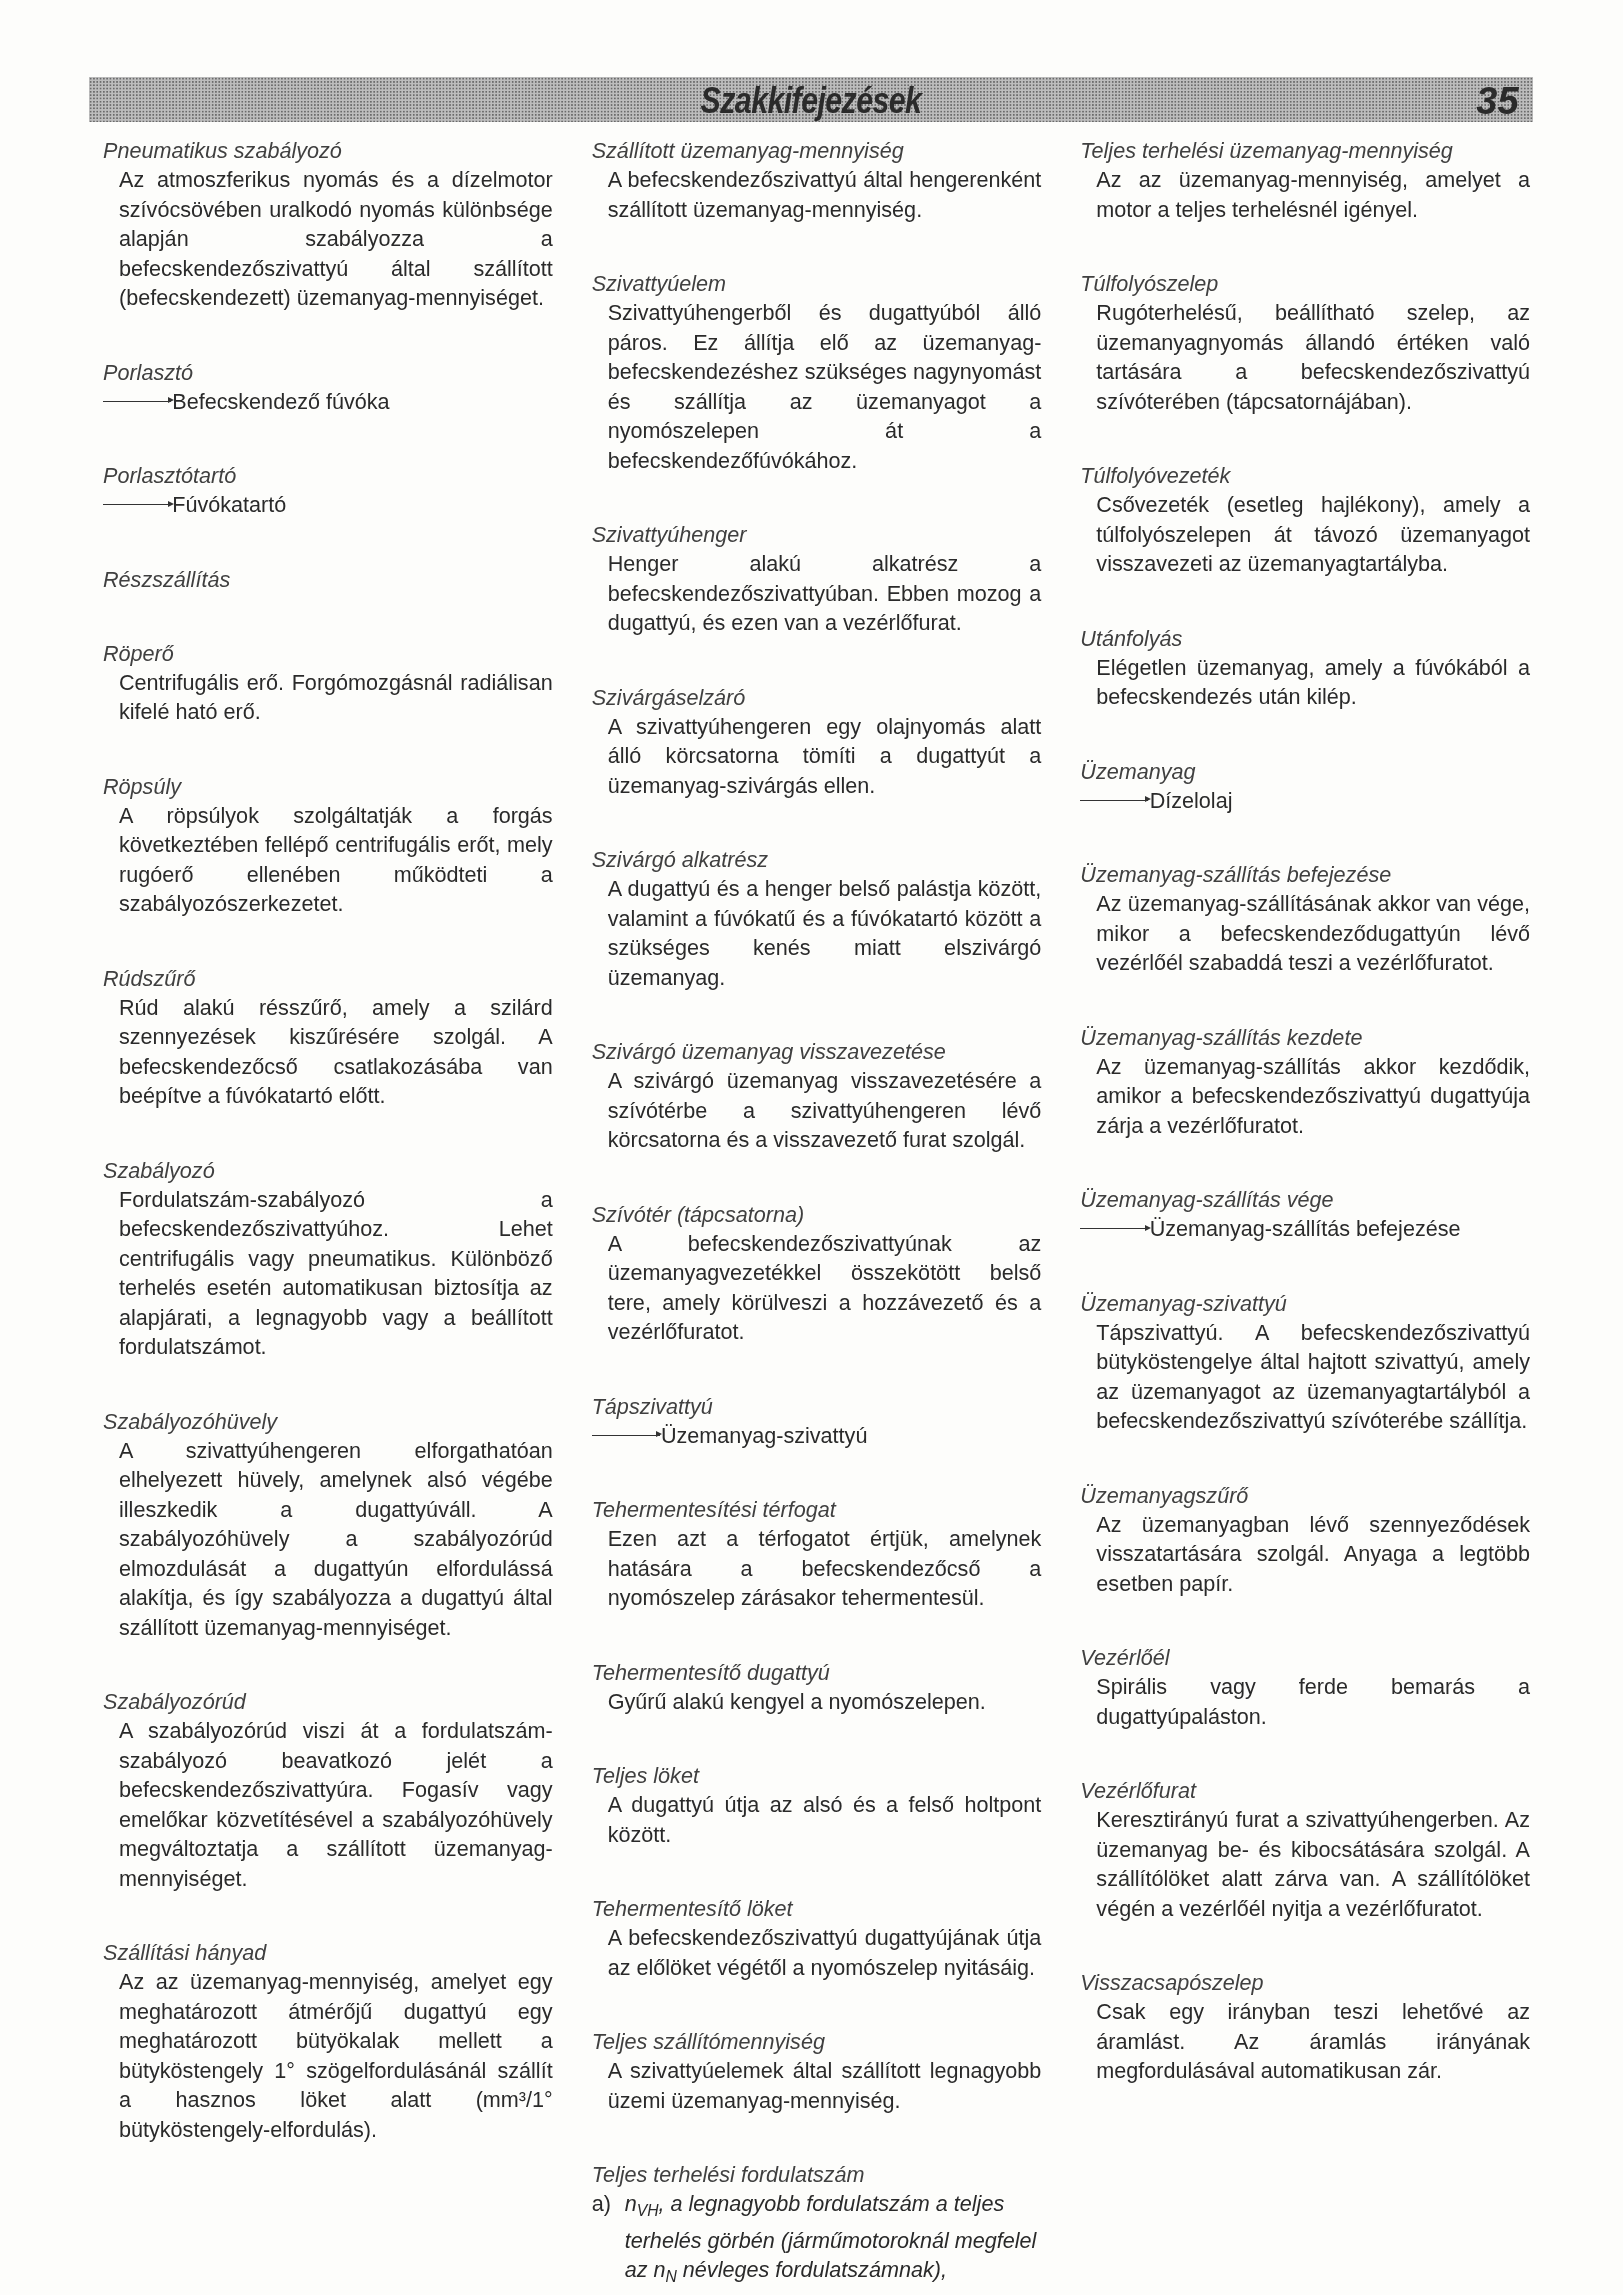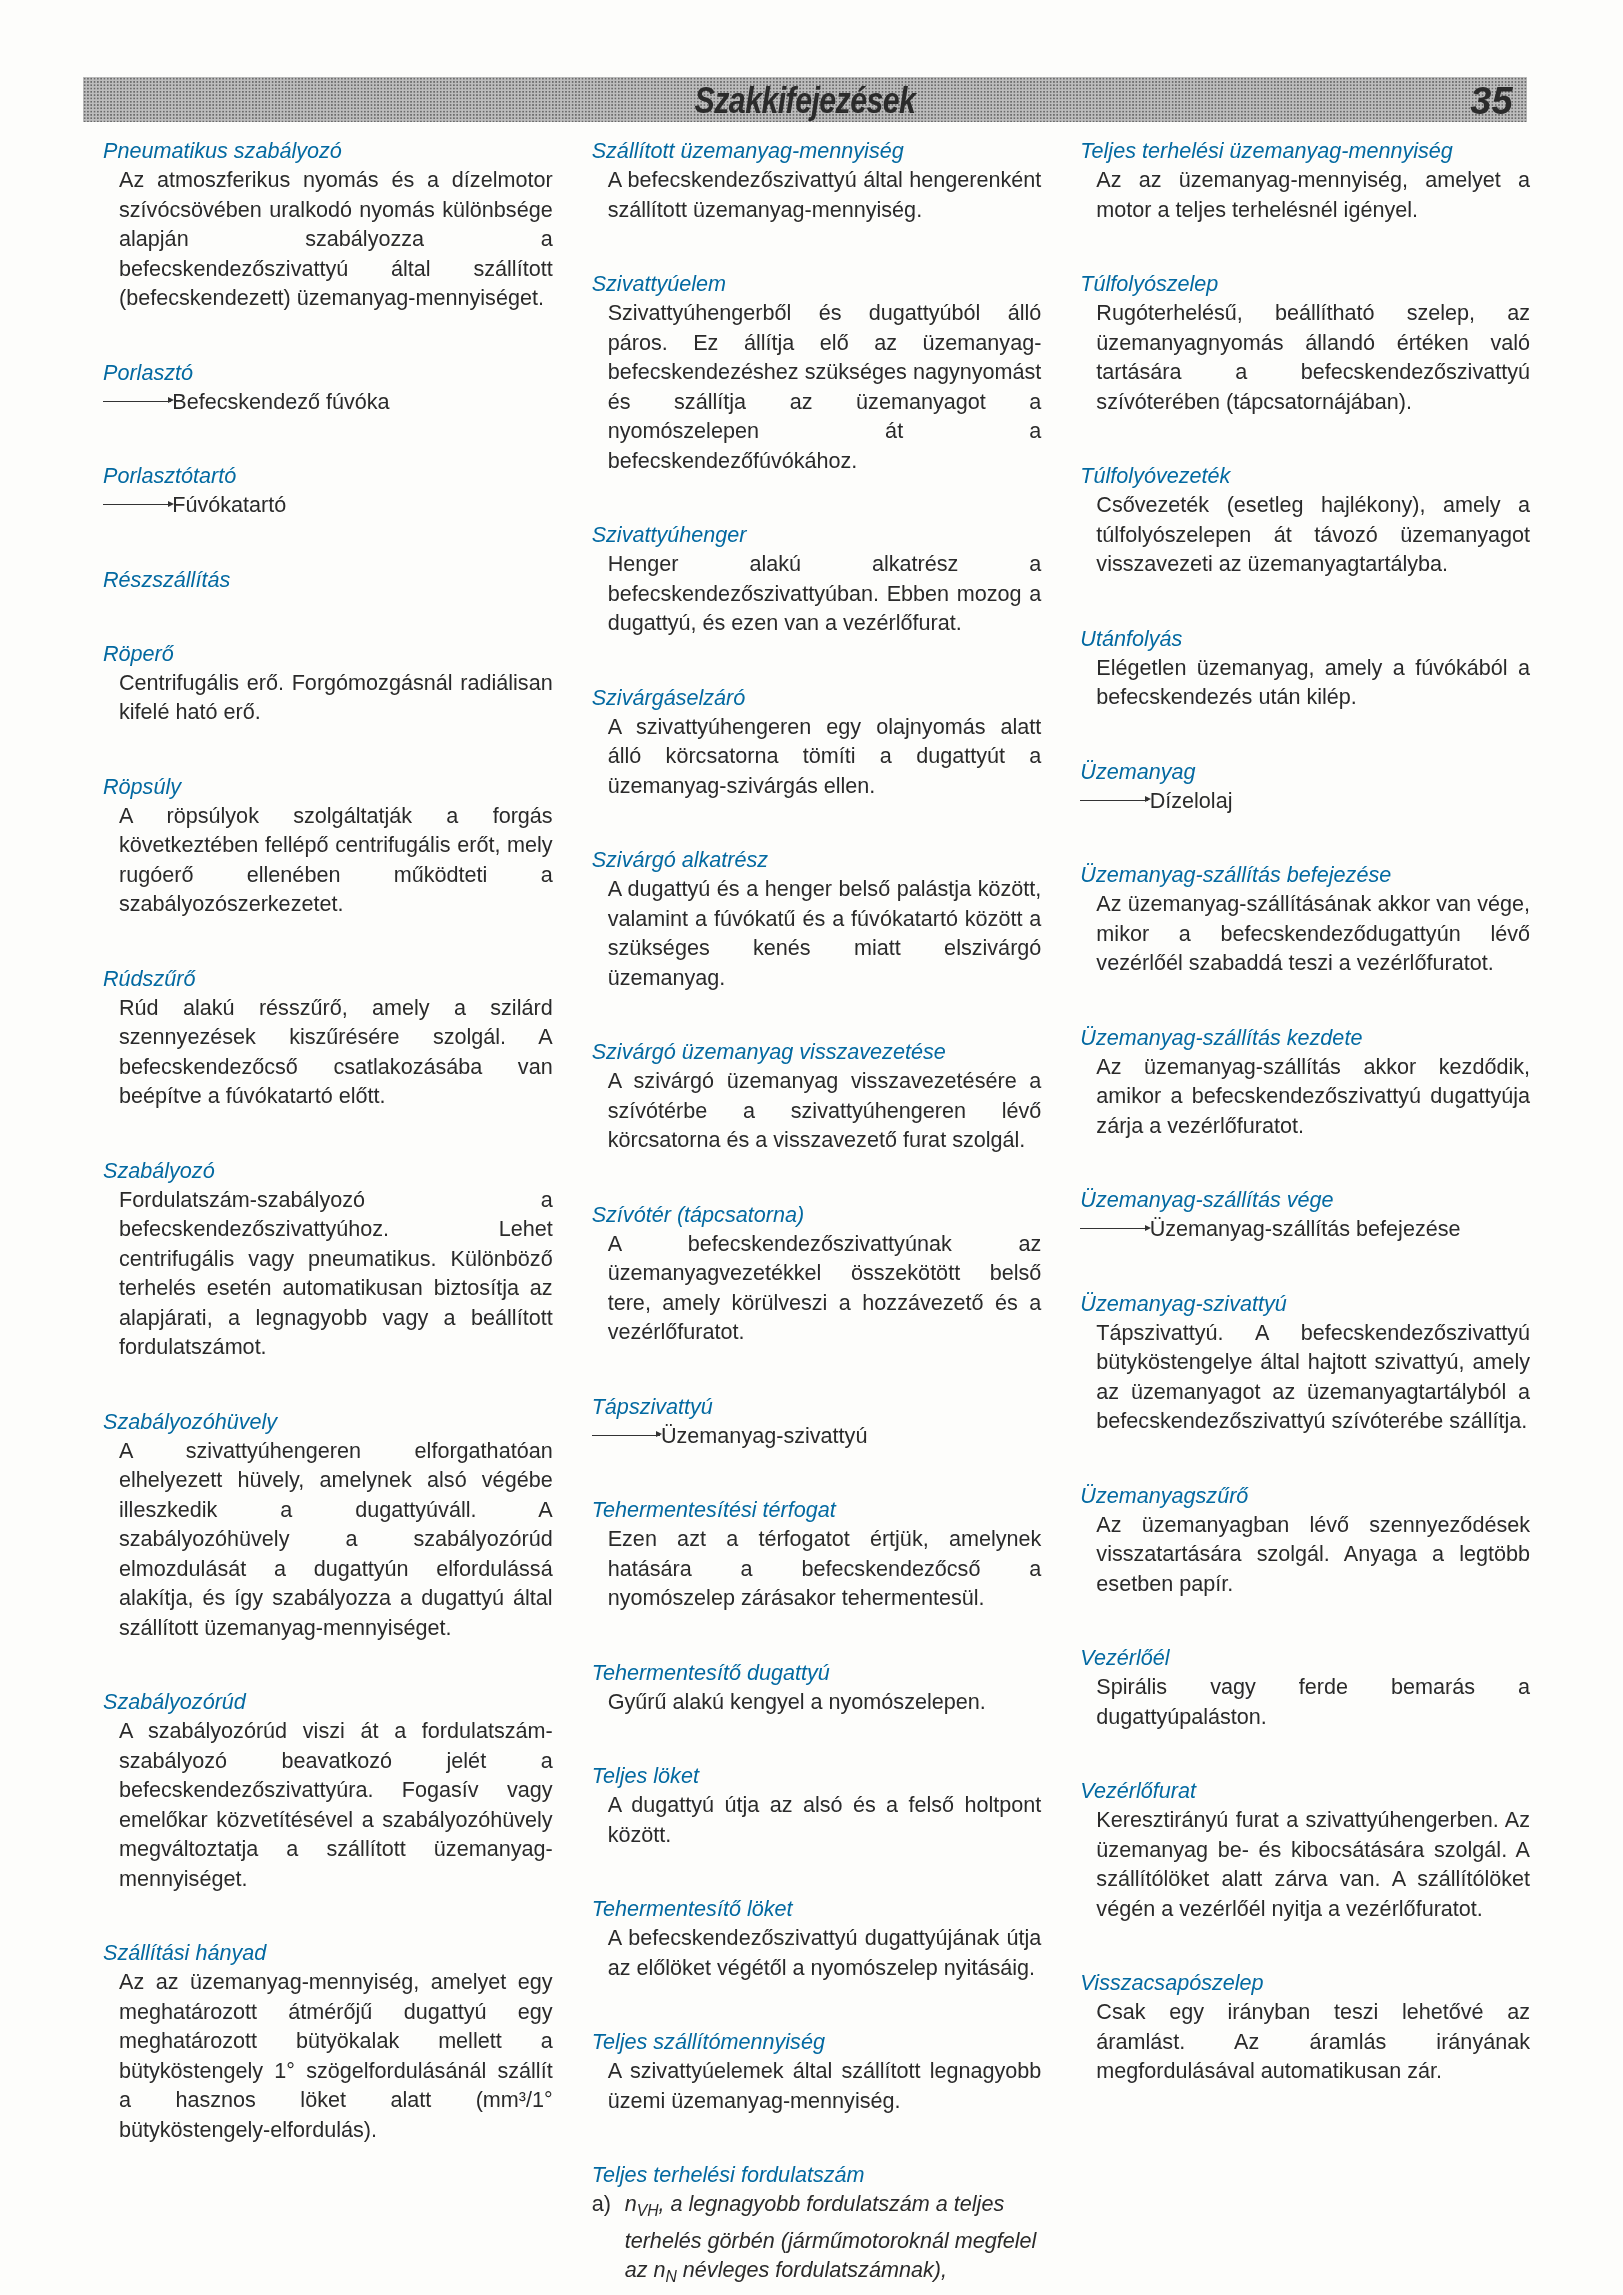--- a/index.html
+++ b/index.html
@@ -6,21 +6,21 @@
   body {
     width: 1623px; height: 2295px;
     background: #fdfdfb;
     font-family: "Liberation Sans", "DejaVu Sans", sans-serif;
     color: #2a2a2a;
     position: relative;
     overflow: hidden;
   }
   .header-bar {
     position: absolute;
-    left: 83px; top: 77px;
+    left: 89px; top: 77px;
     width: 1444px; height: 45px;
     background-color: #bdbdbd;
     background-image: radial-gradient(#6a6a6a 0.9px, transparent 1px);
     background-size: 3.3px 3.3px;
   }
   .header-title {
     position: absolute;
     left: 0; right: 0; top: 2.6px;
     text-align: center;
     font-size: 37px;
@@ -45,21 +45,21 @@
     width: 1427px;
     display: flex;
     gap: 39px;
   }
   .col { width: 453px; }
   .entry { margin-bottom: 45px; }
   .term {
     font-style: italic;
     font-size: 21.6px;
     line-height: 29px;
-    color: #0369a1;
+    color: #404040;
   }
   .def {
     font-size: 21.6px;
     line-height: 29.5px;
     text-align: justify;
     hyphens: manual;
     margin-left: 16px;
   }
   .xref {
     font-size: 21.6px;

